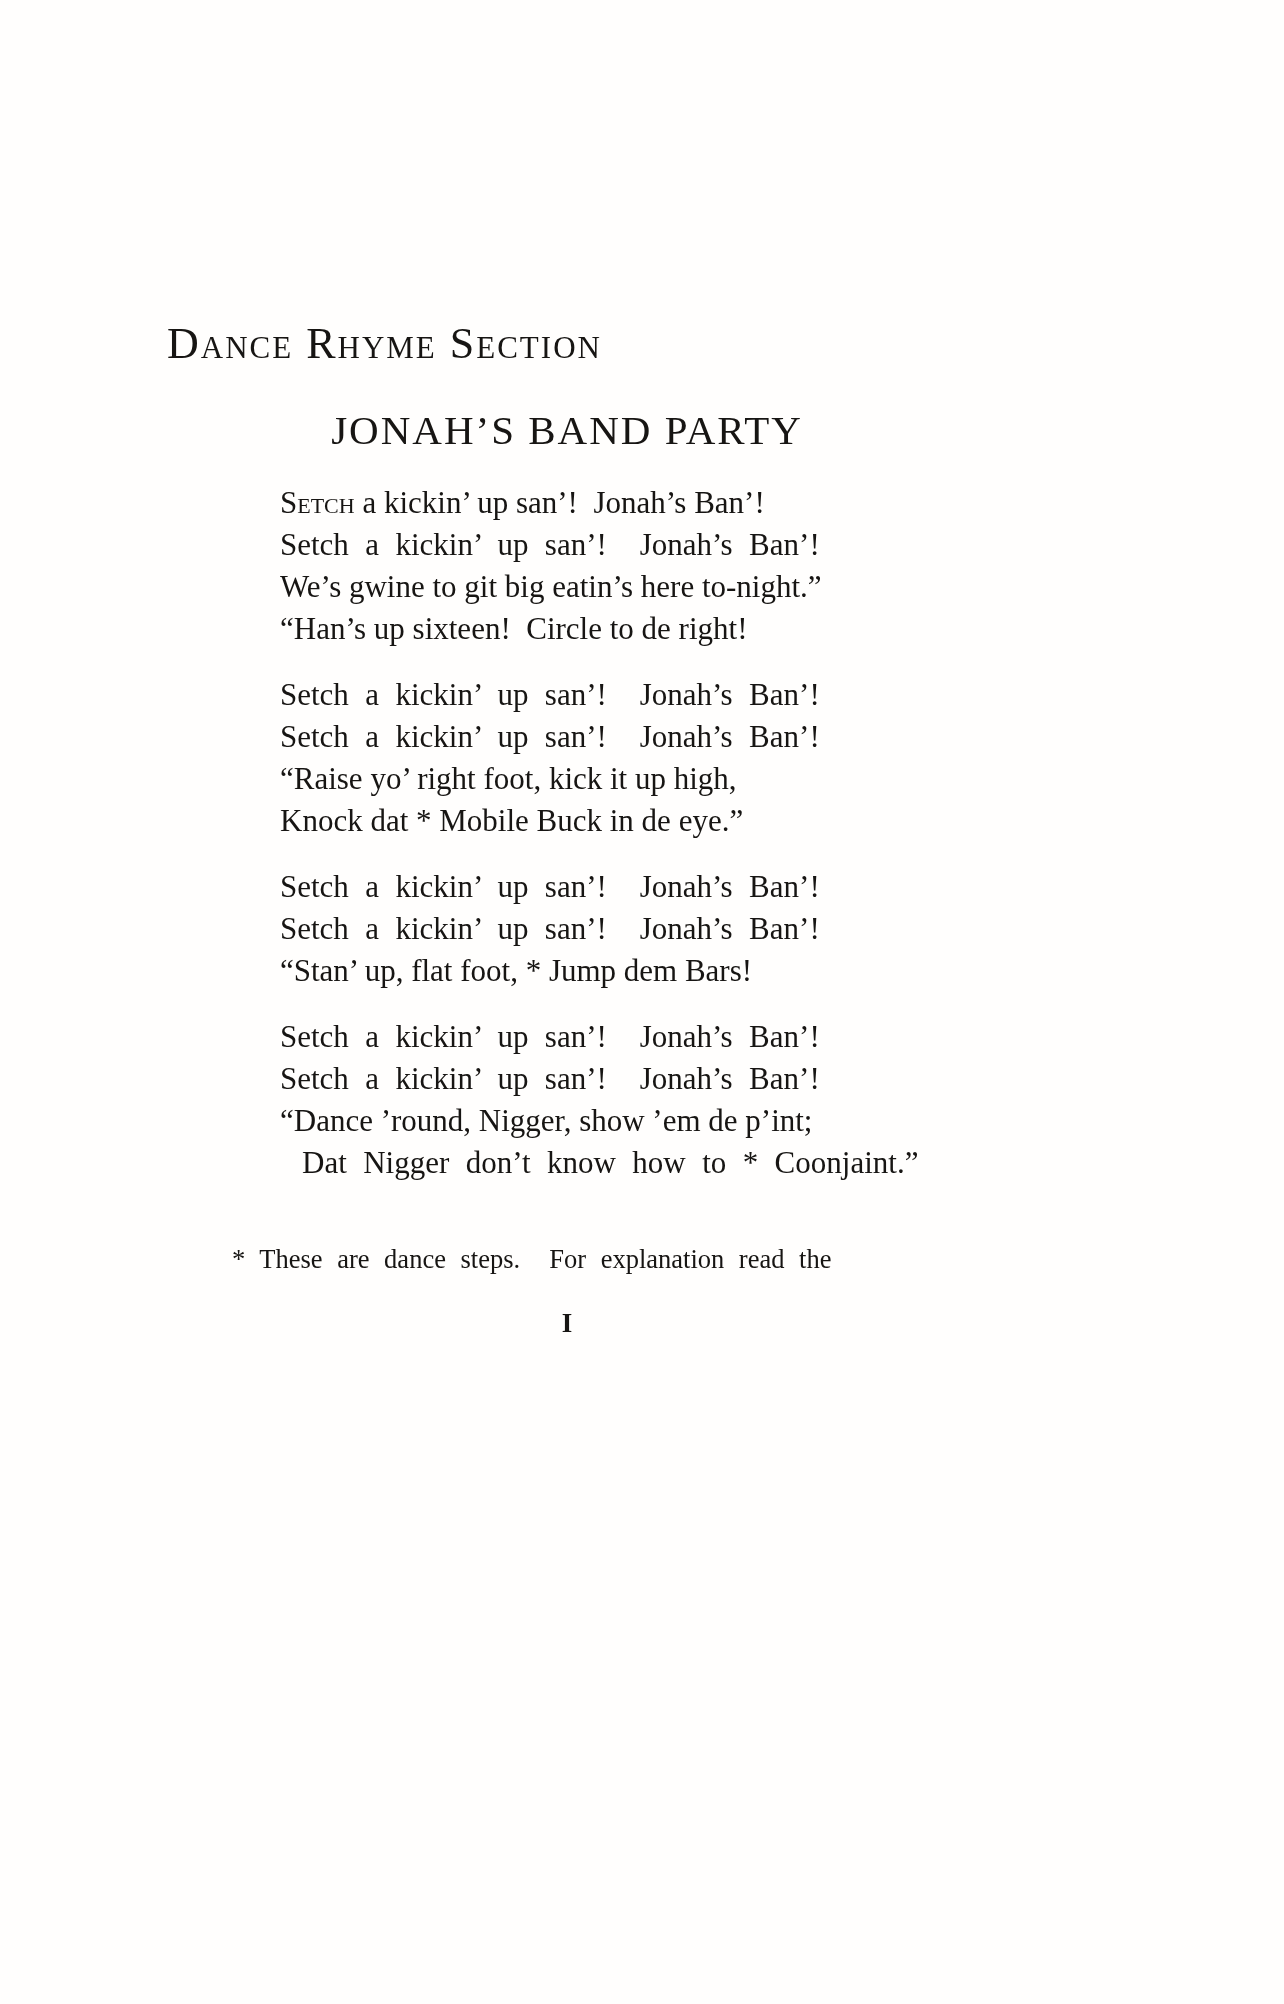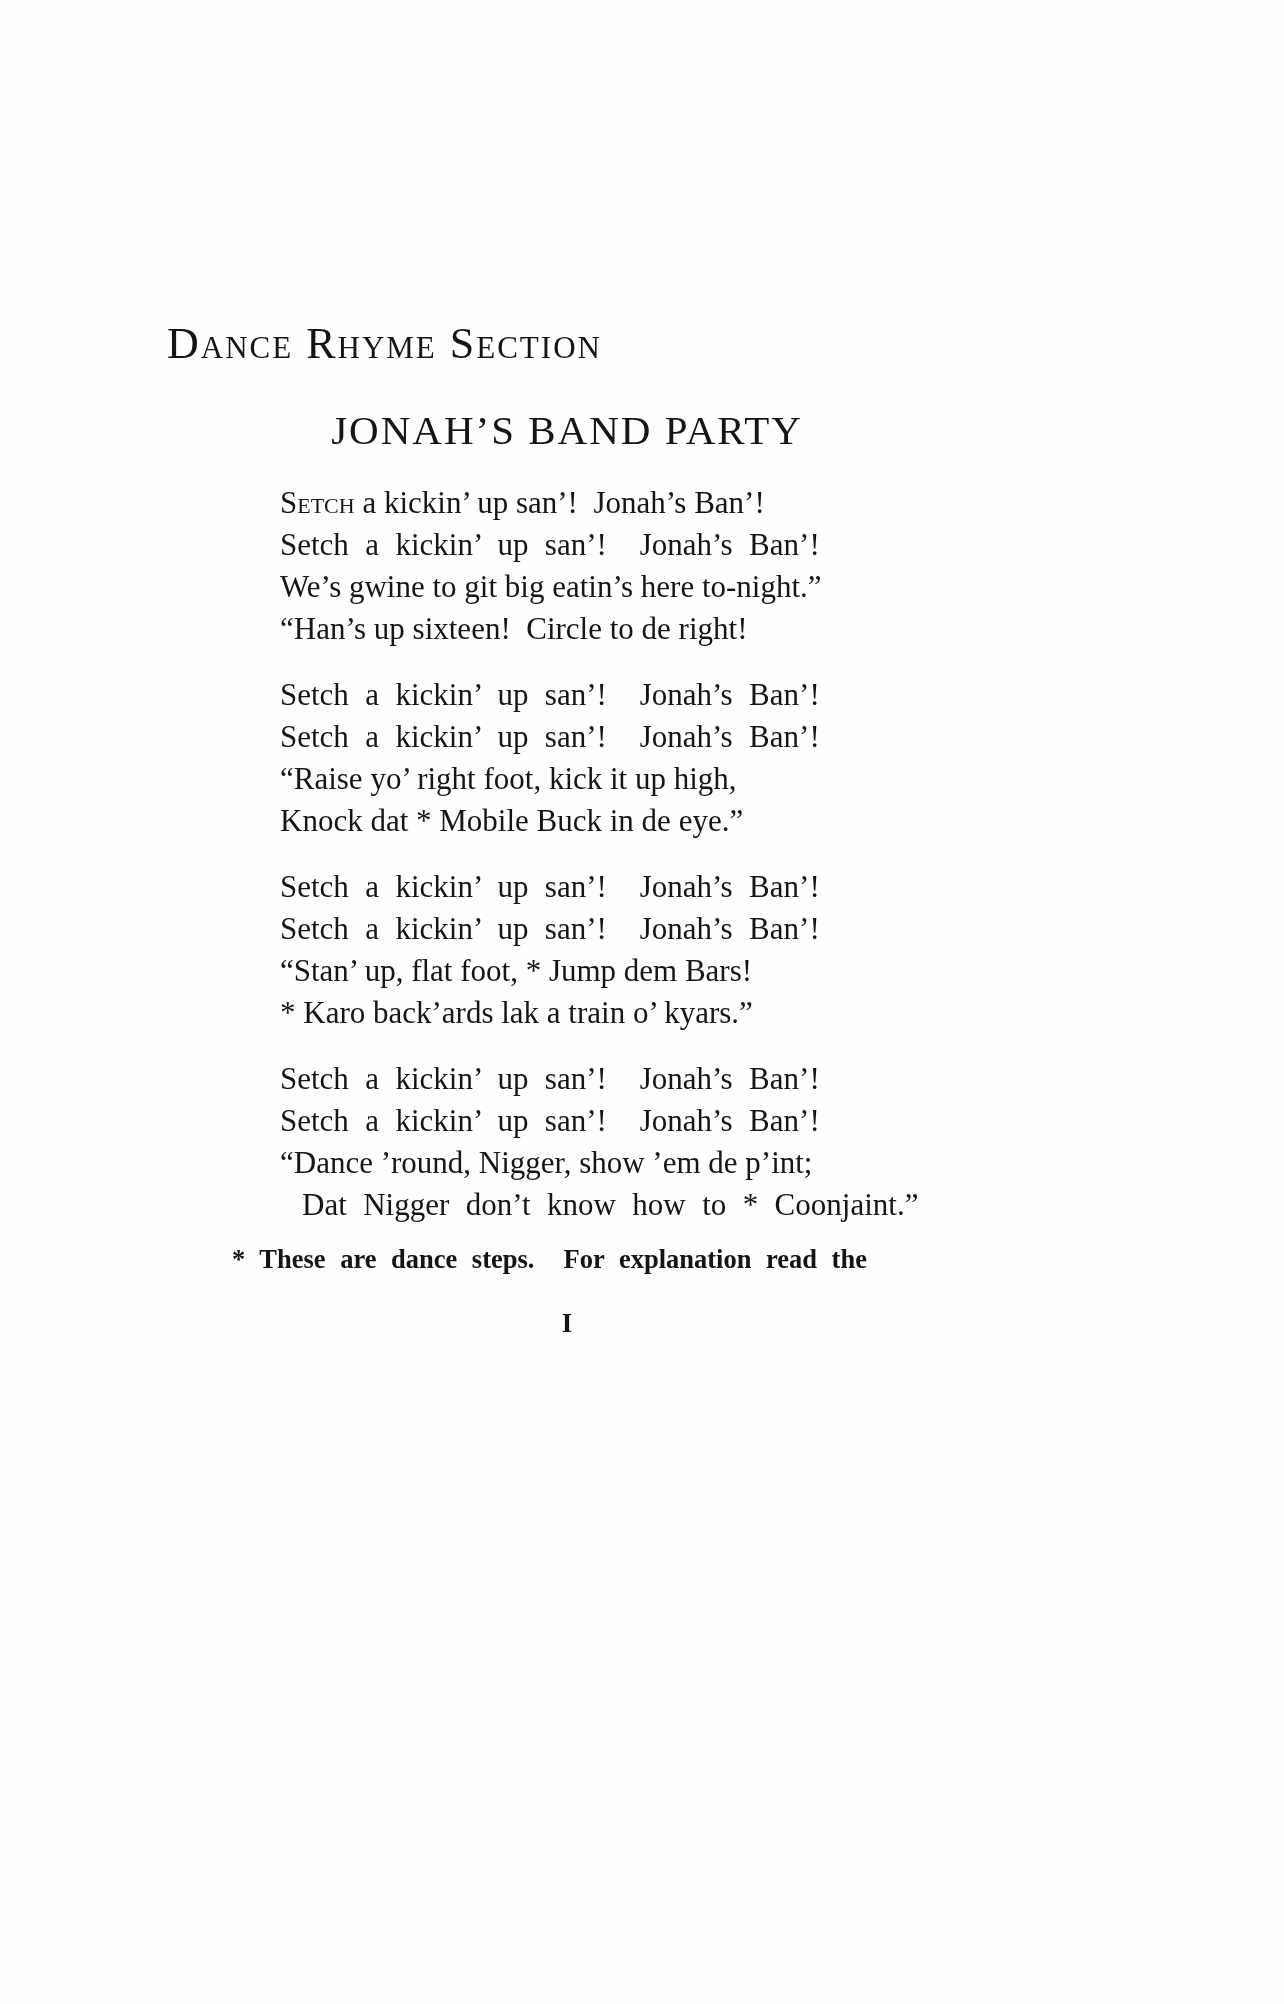--- a/index.html
+++ b/index.html
@@ -45,21 +45,21 @@
   .smallcaps { font-variant: small-caps; }
   .footnote {
     position: absolute; top: 1242px; left: 204px; width: 724px;
     font-size: 26.5px;
   }
   .fn-line {
     margin: 0;
     line-height: 34px;
     white-space: pre-wrap;
   }
-  .fn-first { padding-left: 28px; word-spacing: 0.3em; font-weight: bold; }
+  .fn-first { padding-left: 28px; word-spacing: 0.3em; }
   .page-number {
     position: absolute; top: 1308px; left: 167px; width: 800px;
     text-align: center;
     font-size: 27px;
     font-weight: bold;
   }
 </style>
 </head>
 <body>
 
@@ -82,21 +82,20 @@
       <p class="line wide">Setch a kickin’ up san’!  Jonah’s Ban’!</p>
       <p class="line wide">Setch a kickin’ up san’!  Jonah’s Ban’!</p>
       <p class="line">“Raise yo’ right foot, kick it up high,</p>
       <p class="line">Knock dat * Mobile Buck in de eye.”</p>
     </div>
 
     <div class="stanza">
       <p class="line wide">Setch a kickin’ up san’!  Jonah’s Ban’!</p>
       <p class="line wide">Setch a kickin’ up san’!  Jonah’s Ban’!</p>
       <p class="line">“Stan’ up, flat foot, * Jump dem Bars!</p>
-      <p class="line">* Karo back’ards lak a train o’ kyars.”</p>
     </div>
 
     <div class="stanza">
       <p class="line wide">Setch a kickin’ up san’!  Jonah’s Ban’!</p>
       <p class="line wide">Setch a kickin’ up san’!  Jonah’s Ban’!</p>
       <p class="line">“Dance ’round, Nigger, show ’em de p’int;</p>
       <p class="line wide indent">Dat Nigger don’t know how to * Coonjaint.”</p>
     </div>
 
   </div>

